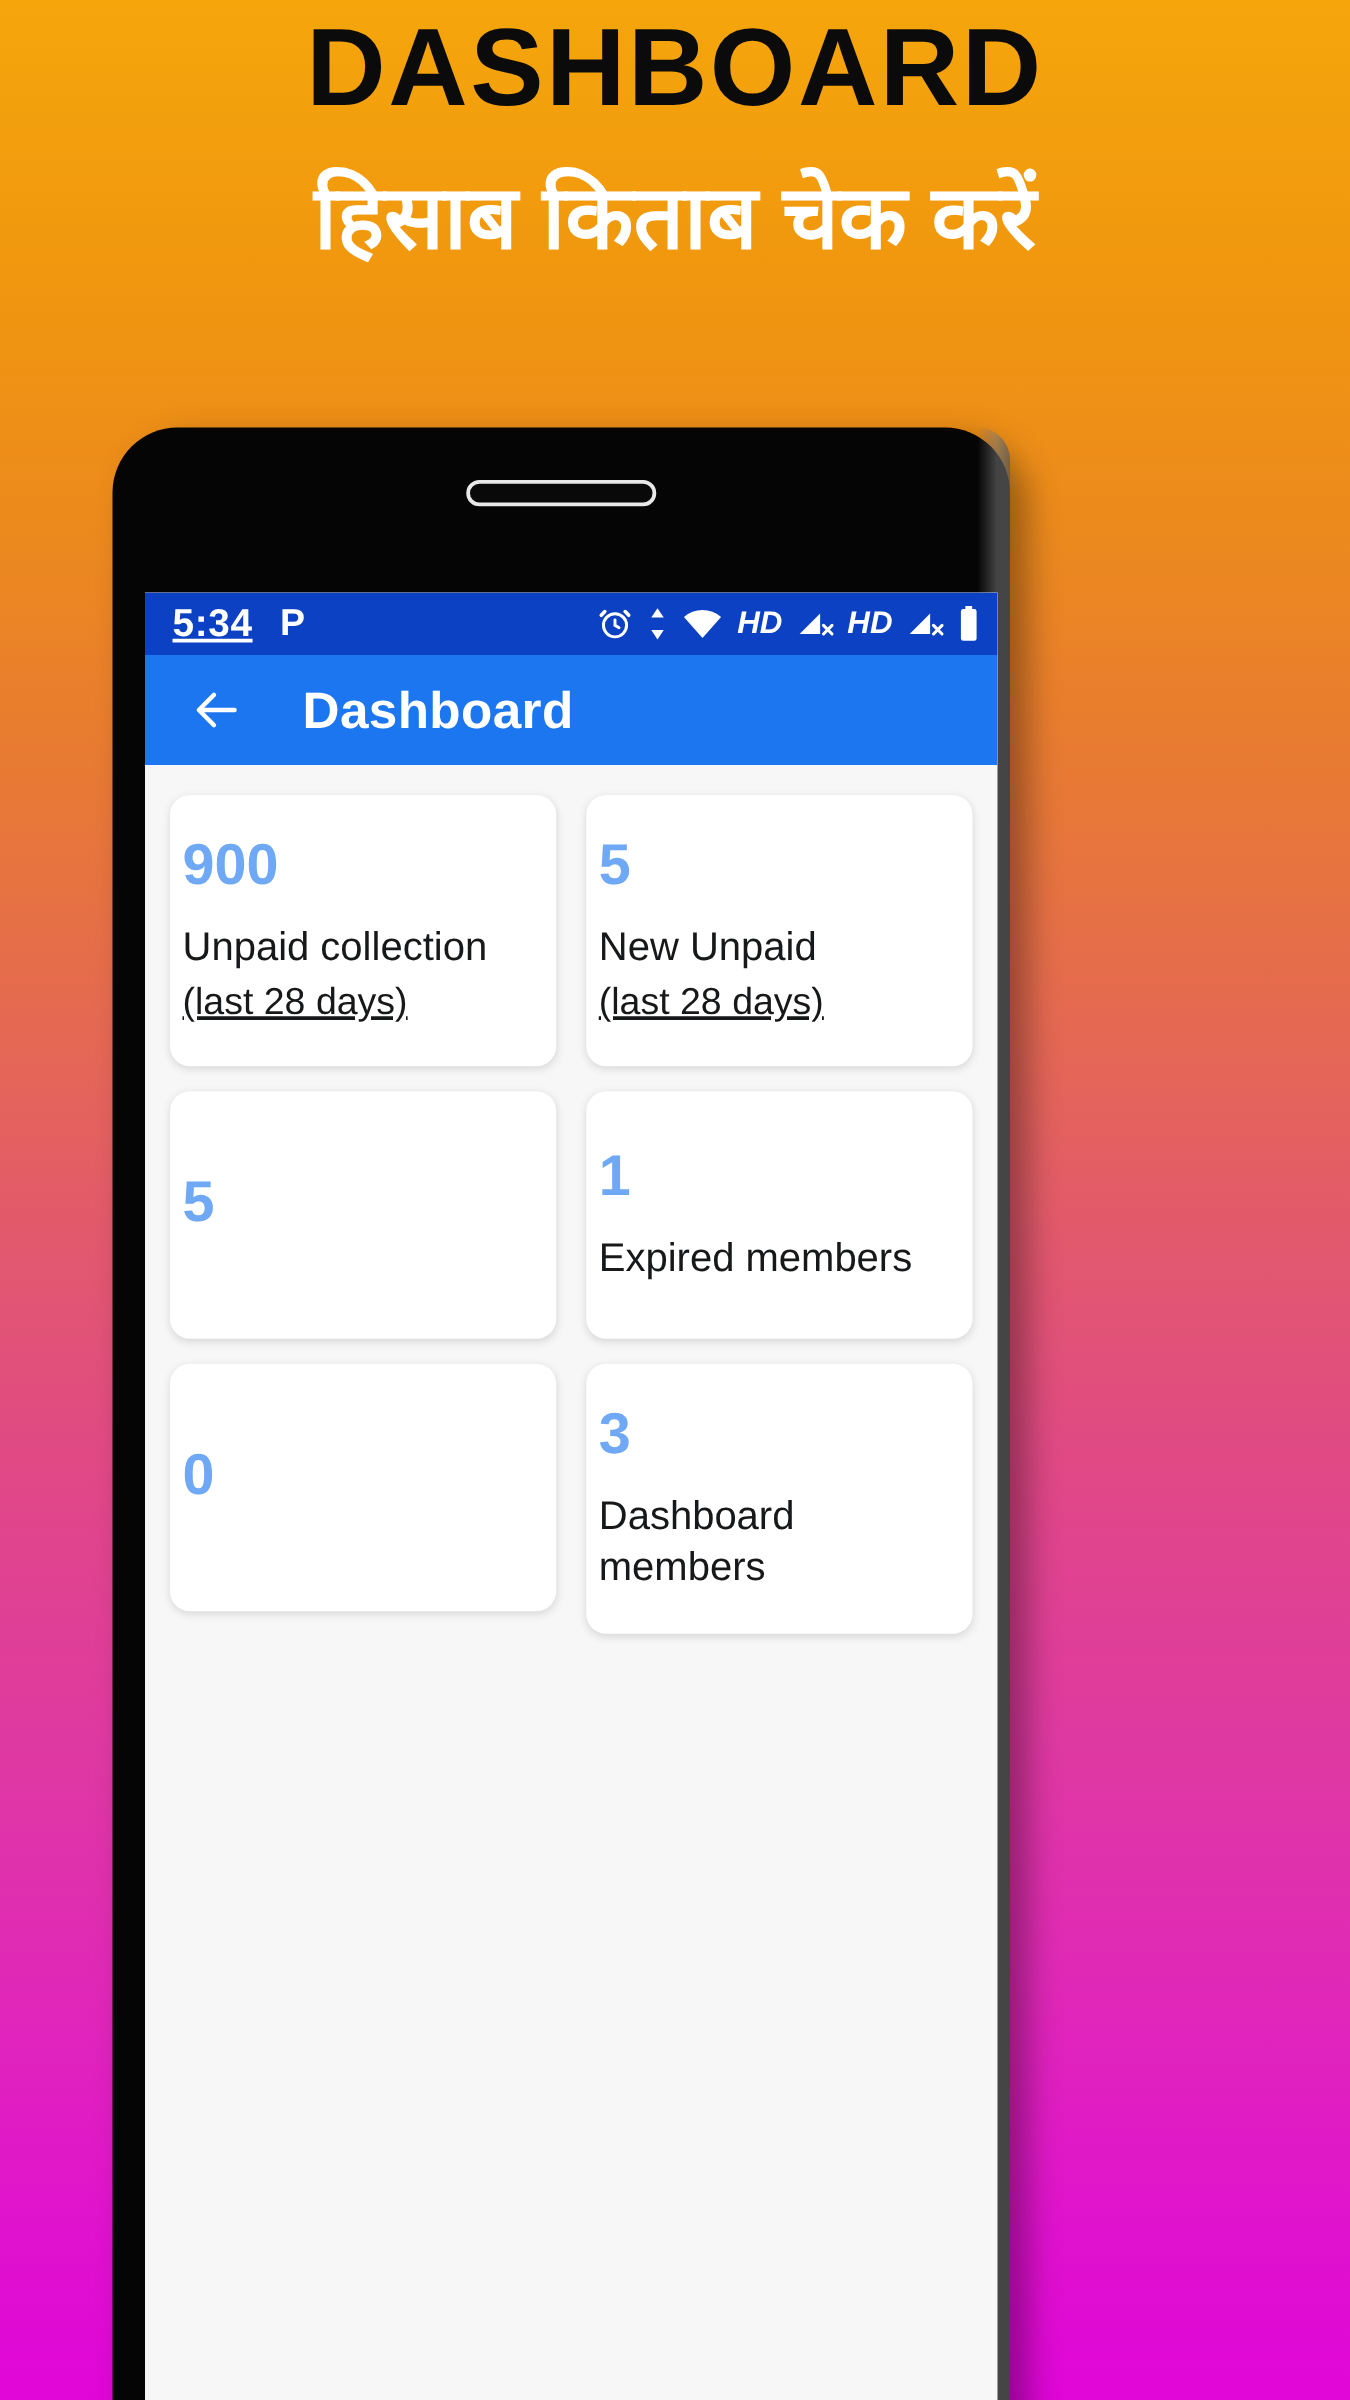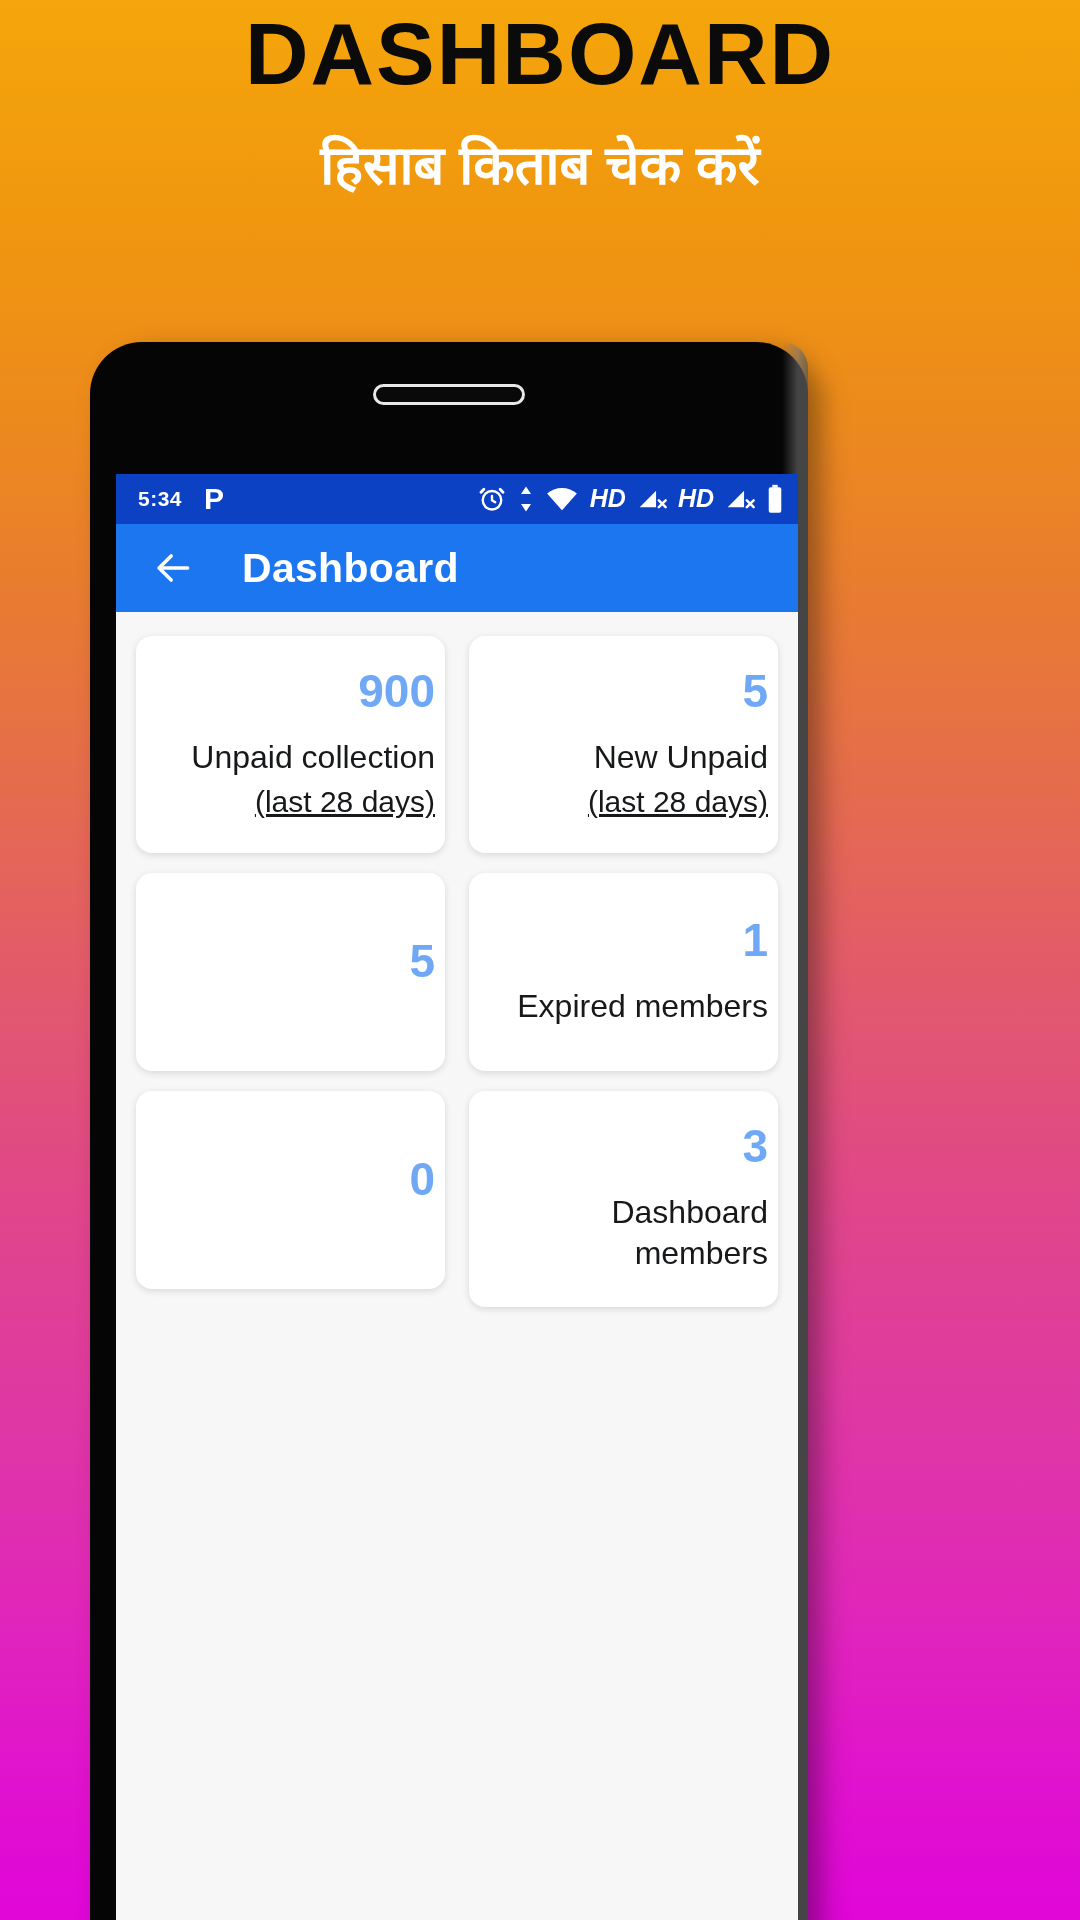--- a/index.html
+++ b/index.html
@@ -26,21 +26,21 @@
   .promo-title {
     font-size:88px;
     font-weight:bold;
     letter-spacing:2px;
     color:#0B0B0B;
     line-height:1.05;
     font-family:"Liberation Sans", sans-serif;
   }
   .promo-sub {
     margin-top:34px;
-    font-size:54px;
+    font-size:71px;
     font-weight:bold;
     color:#FFFFFF;
     line-height:1.15;
     font-family:"Liberation Sans", sans-serif;
   }
 
   
   .phone {
     position:absolute;
     left:90px;
@@ -77,21 +77,21 @@
   }
 
   
   .statusbar {
     height:50px;
     background:#0B41C2;
     display:flex; align-items:center;
     padding:0 14px 0 22px;
     color:#FFFFFF;
   }
-  .sb-time { font-size:21px; font-weight:bold; letter-spacing:0.5px; }
+  .sb-time { font-size:31px; font-weight:bold; letter-spacing:0.5px;text-decoration:underline; }
   .sb-pin { font-size:30px; font-weight:bold; margin-left:22px; }
   .sb-right { margin-left:auto; display:flex; gap:11px; }
   .ico { display:inline-flex; align-items:center; justify-content:center; }
   .sb-hd { font-size:25px; font-weight:bold; font-style:italic; letter-spacing:0px; }
 
   
   .appbar {
     height:88px;
     background:#1C76EF;
     display:flex; align-items:center;
@@ -103,21 +103,21 @@
 
   
   .content { padding:14px 8px 0 8px; }
   .row { display:flex; }
   .cardwrap { width:50%; padding:10px 12px; }
   .card {
     background:#FFFFFF;
     border-radius:16px;
     box-shadow:0 2px 7px rgba(0,0,0,0.13);
     padding:30px 10px 32px 10px;
-    text-align:right;
+    text-align:left;
     min-height:198px;
     display:flex; flex-direction:column; justify-content:center;
   }
   .card-value {
     font-size:46px;
     font-weight:bold;
     color:#6FA8F5;
     line-height:1.1;
     margin-bottom:20px;
   }

